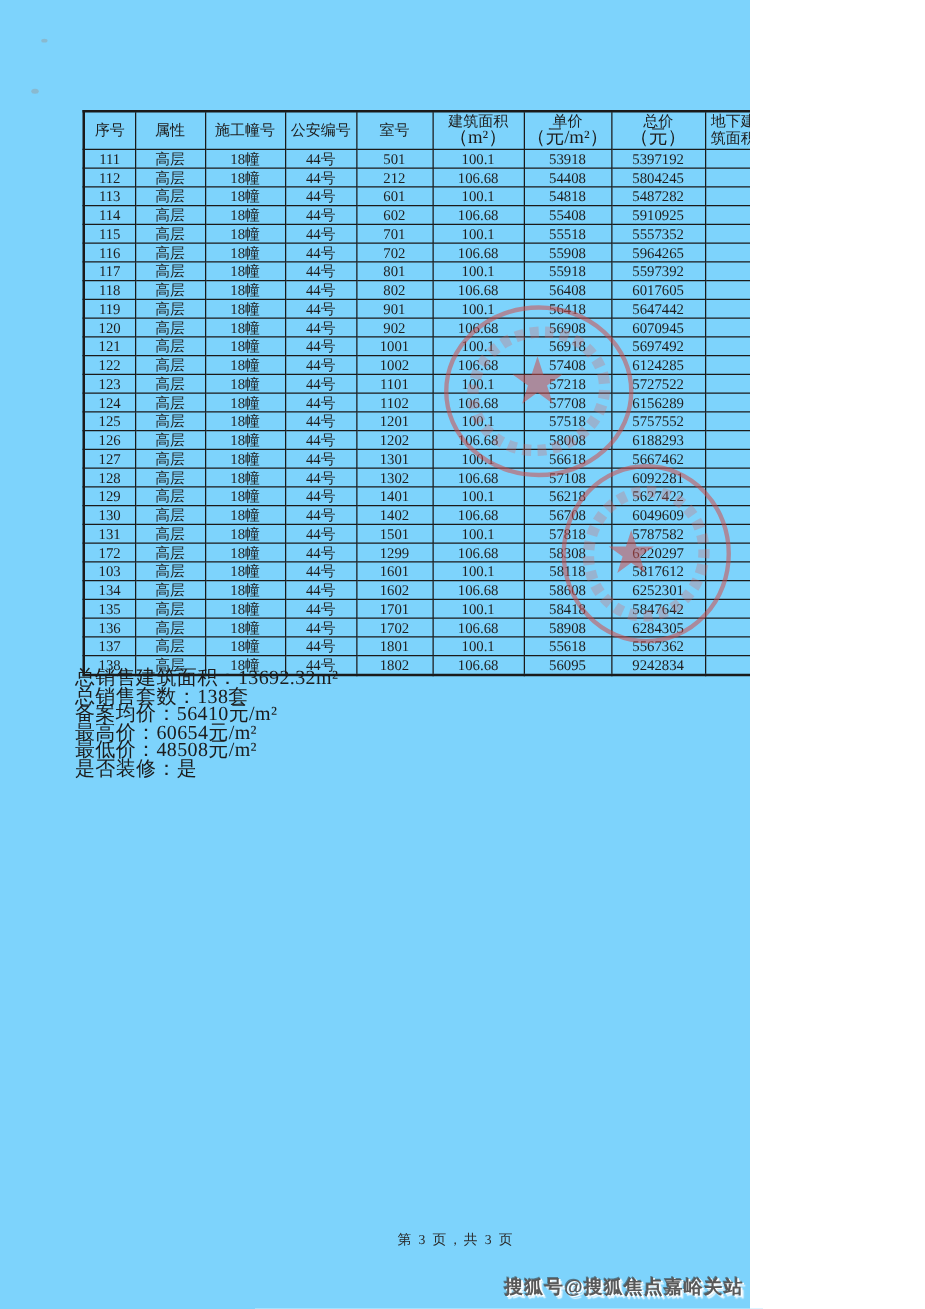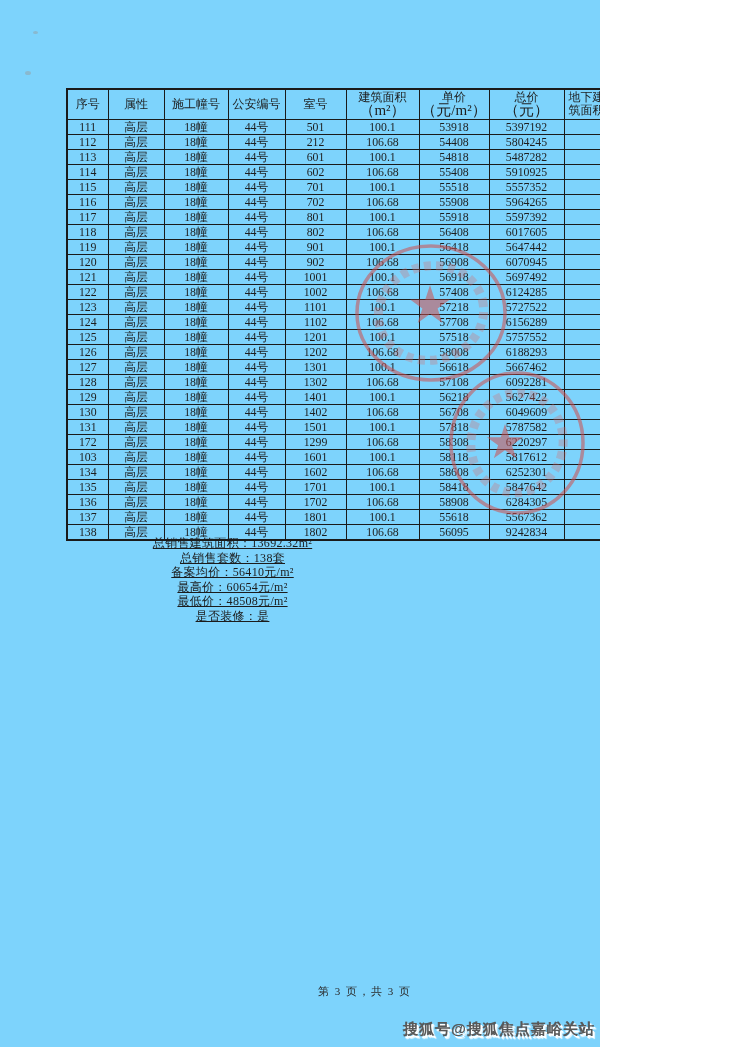--- a/index.html
+++ b/index.html
@@ -28,21 +28,21 @@
   table.price thead tr{height:30px}
   table.price th{font-weight:normal;font-size:12px;line-height:13px}
   table.price th .sub{font-size:15px}
   table.price th.wrap{white-space:normal;line-height:13px}
   table.price tbody tr{height:14.75px}
   table.price td{font-size:11.8px;line-height:14px}
 
   
   .summary{
     position:absolute;left:60px;top:536px;width:345px;
-    text-align:center;font-size:12px;color:#1c1c1c;text-decoration:underline;
+    font-size:16px;color:#1c1c1c;
   }
   .sline{line-height:14.6px;letter-spacing:.3px}
 
   
   .footer{
     position:absolute;left:318px;top:984px;
     font-size:11px;letter-spacing:1.5px;color:#2a2a2a;
   }
 
   

